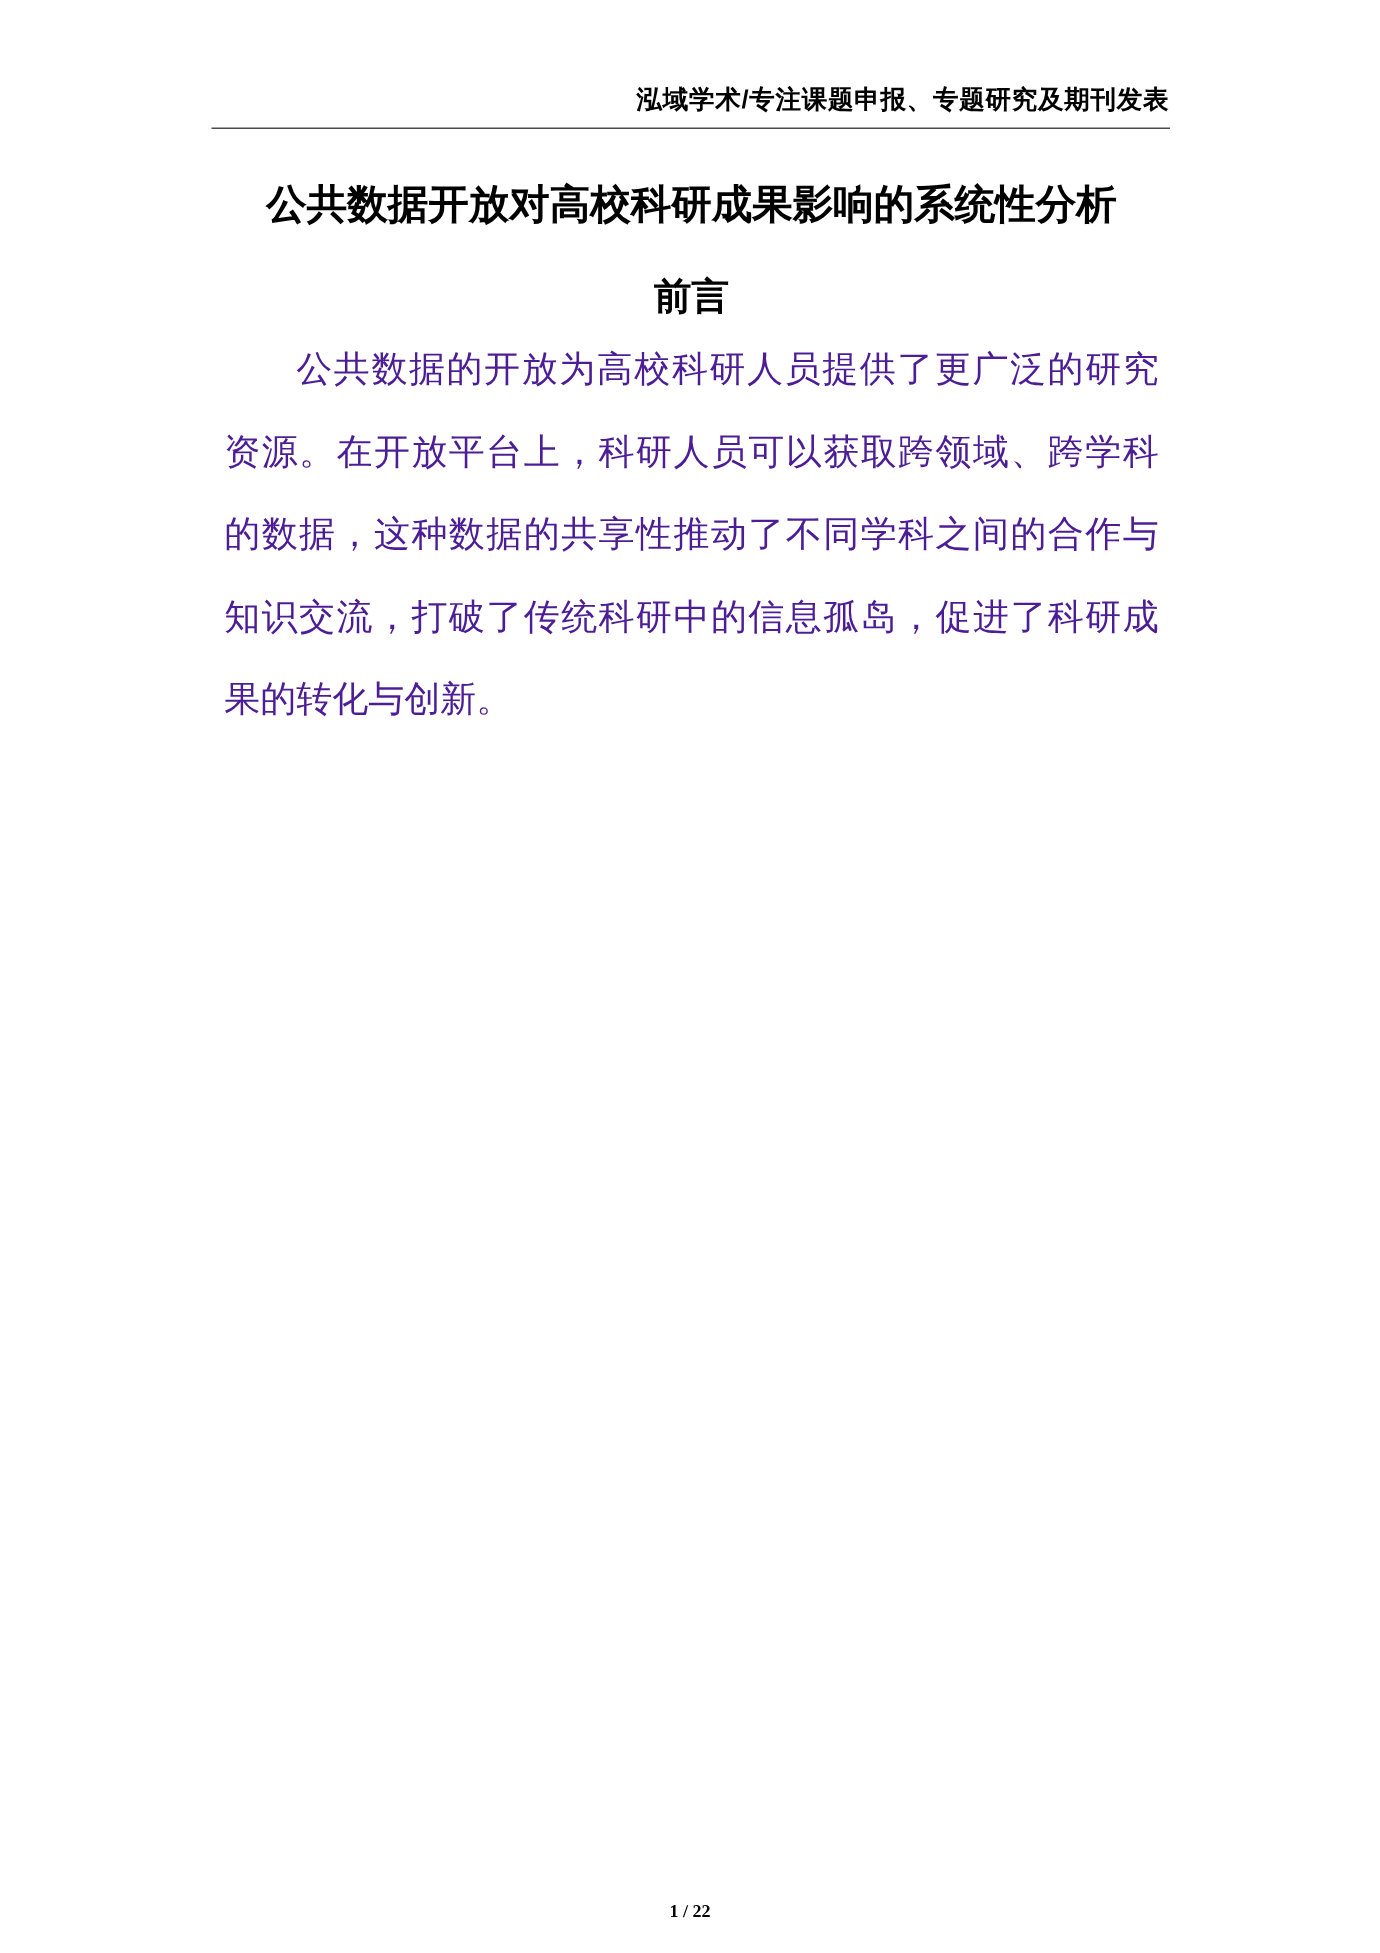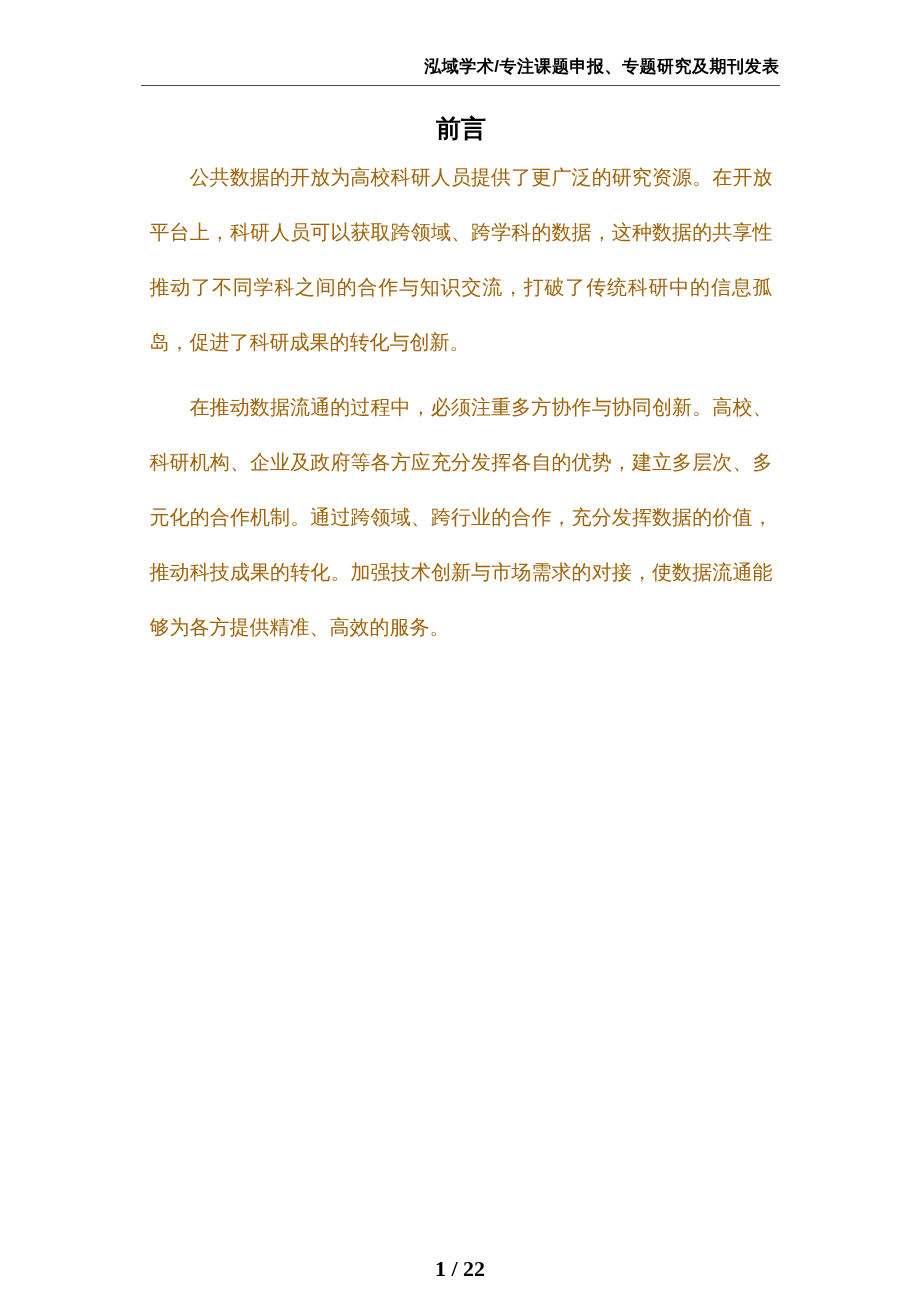--- a/index.html
+++ b/index.html
@@ -61,55 +61,55 @@
     font-weight: bold;
     font-size: 25px;
     line-height: 36px;
     color: #000000;
   }
   .body-text {
     margin-top: 4px;
   }
   .body-text p {
     margin: 0 0 10px 0;
-    font-size: 20px;
+    font-size: 24px;
     line-height: 55px;
     text-align: justify;
     text-indent: 2em;
-    color: #a16207;
+    color: #4c1d95;
     word-break: break-all;
   }
   .doc-footer {
     position: absolute;
     bottom: 20px;
     left: 0;
     right: 0;
     text-align: center;
     font-weight: bold;
-    font-size: 22px;
+    font-size: 12px;
     color: #000000;
     font-family: "Liberation Serif", "DejaVu Serif", serif;
   }
 </style>
 </head>
 <body>
 
 <div class="page">
 
   <div class="doc-header">
     <span class="header-text">泓域学术/专注课题申报、专题研究及期刊发表</span>
   </div>
 
   <div class="content">
 
+    <h1 class="doc-title">公共数据开放对高校科研成果影响的系统性分析</h1>
 
     <h2 class="section-heading">前言</h2>
 
     <div class="body-text">
       <p>公共数据的开放为高校科研人员提供了更广泛的研究资源。在开放平台上，科研人员可以获取跨领域、跨学科的数据，这种数据的共享性推动了不同学科之间的合作与知识交流，打破了传统科研中的信息孤岛，促进了科研成果的转化与创新。</p>
-      <p>在推动数据流通的过程中，必须注重多方协作与协同创新。高校、科研机构、企业及政府等各方应充分发挥各自的优势，建立多层次、多元化的合作机制。通过跨领域、跨行业的合作，充分发挥数据的价值，推动科技成果的转化。加强技术创新与市场需求的对接，使数据流通能够为各方提供精准、高效的服务。</p>
     </div>
 
   </div>
 
   <div class="doc-footer">1 / 22</div>
 
 </div>
 
 </body></html>

